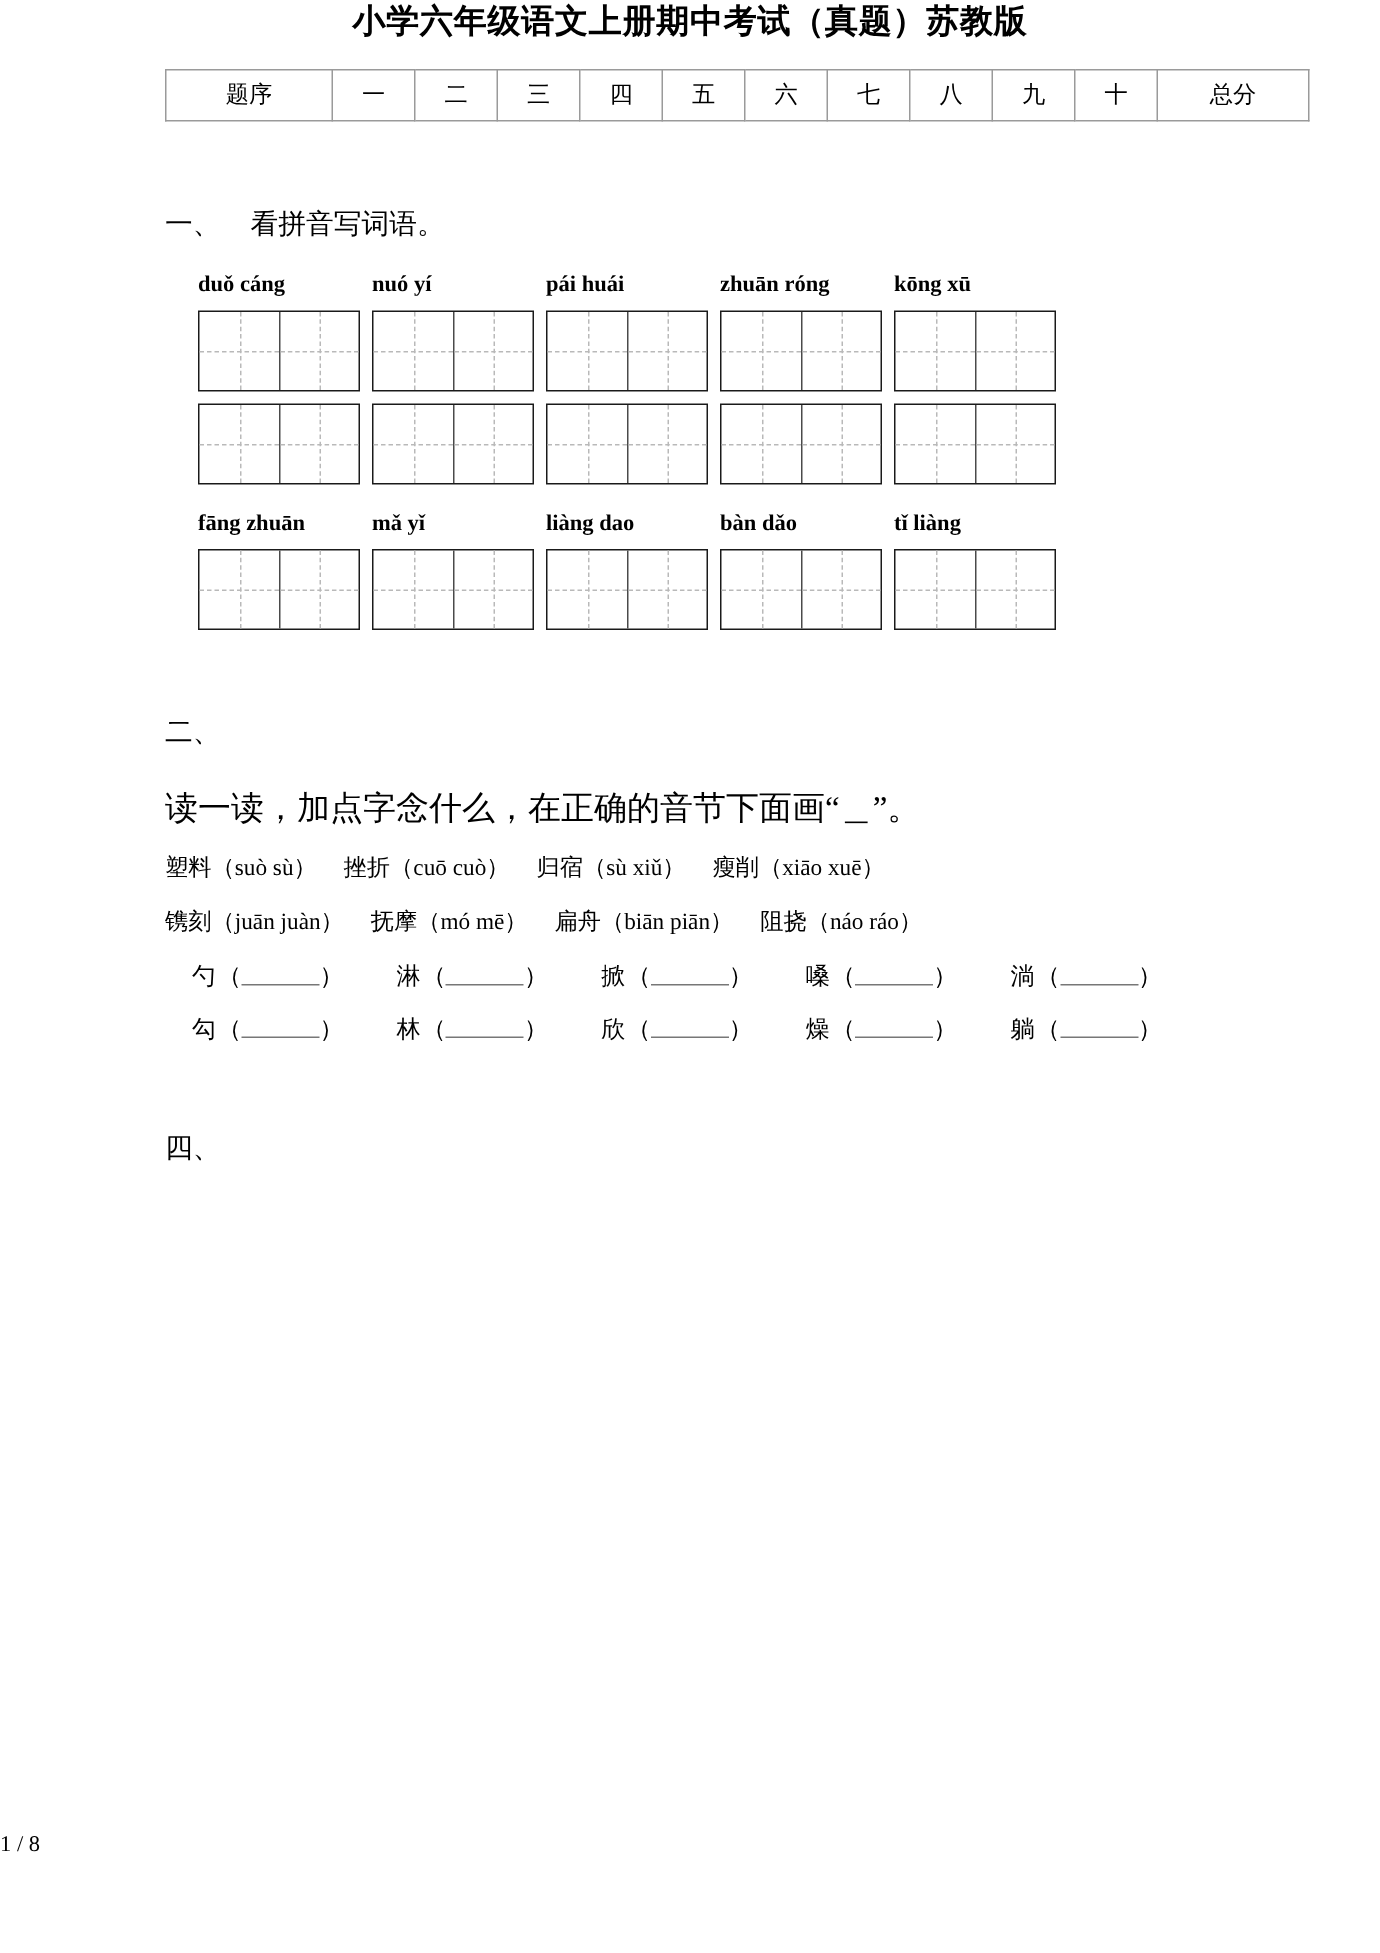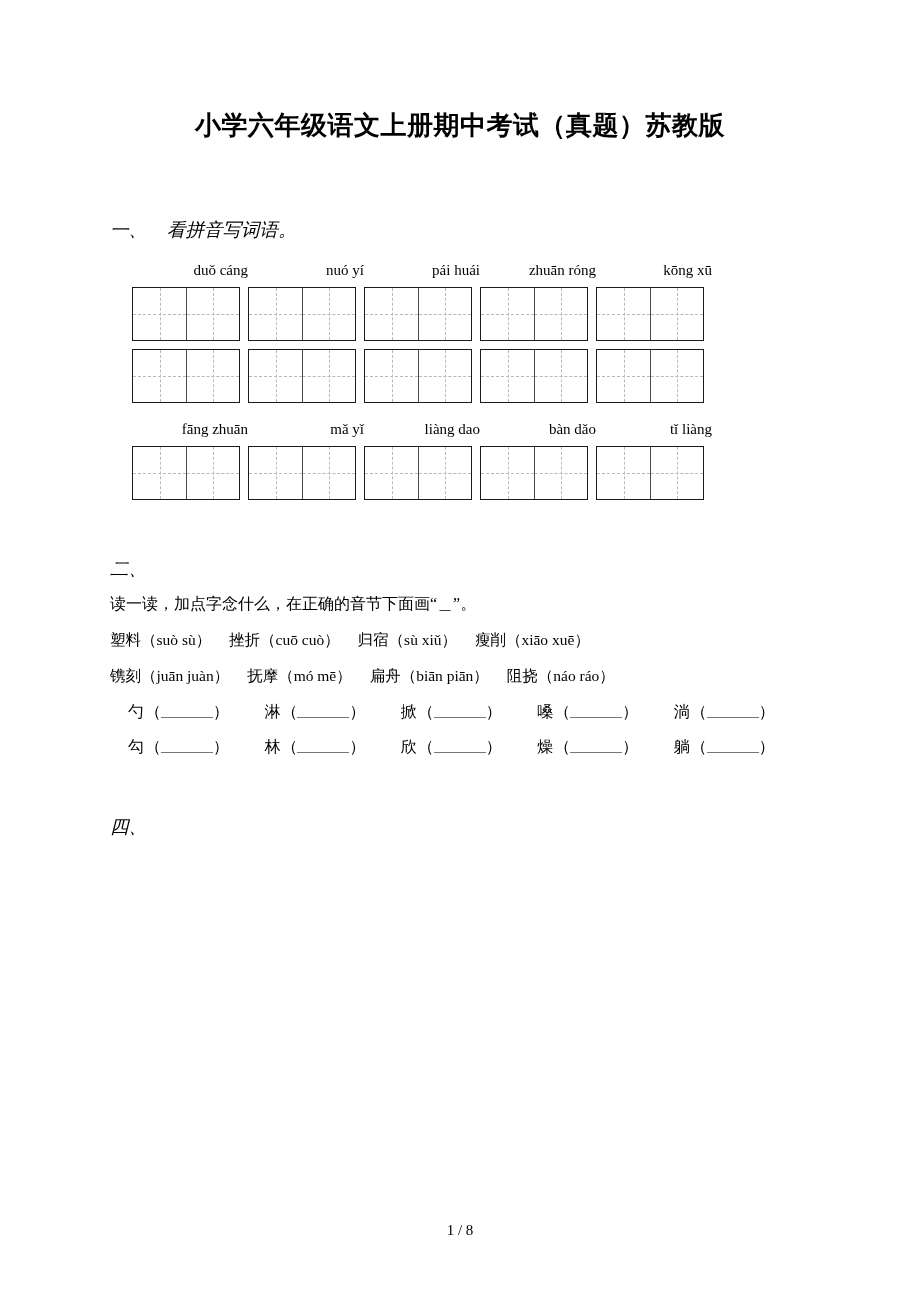--- a/index.html
+++ b/index.html
@@ -19,25 +19,24 @@
     position: relative;
     width: 920px;
     height: 1302px;
     box-sizing: border-box;
     padding: 0 110px;
   }
 
   
   .doc-title {
     text-align: center;
-    font-size: 26px;
+    font-size: 22px;
     font-weight: bold;
     letter-spacing: 0.5px;
     margin: 0;
-    padding-top: 110px;
     line-height: 1.25;
     white-space: nowrap;
   }
 
   
   .meta-line {
     text-align: center;
     font-size: 15.5px;
     margin-top: 14px;
     white-space: nowrap;
@@ -70,42 +69,42 @@
   .score-table .col-num   { width: 54px; }
   .score-table .col-total { width: 100px; }
 
   
   .section { margin-top: 0; }
   .sec-head {
     font-size: 18.5px;
     margin-top: 56px;
     line-height: 1.5;
     white-space: nowrap;
-    font-style: italic;
   }
   .sec-head .num { margin-right: 4px; }
   .sec-head .txt { margin-left: 16px; }
   .sec-sub {
-    font-size: 16px;
-    margin-top: 8px;
+    font-size: 22px;
+    margin-top: 18px;
     line-height: 1.5;
   }
 
   
   .pinyin-row {
     display: flex;
     margin-top: 18px;
     padding-left: 22px;
     font-size: 15px;
     font-family: "Liberation Serif", "DejaVu Serif", serif;
   }
   .pinyin-cell {
     width: 116px;
-    text-align: right;
-    white-space: nowrap;
+    text-align: left;
+    white-space: nowrap;
+    font-weight: bold;
   }
 
   
   .grid-row {
     display: flex;
     margin-top: 8px;
     padding-left: 22px;
   }
   .grid-cell-wrap {
     width: 116px;
@@ -171,34 +170,48 @@
     height: 14px;
     vertical-align: -1px;
   }
 
   
   .footer {
     position: absolute;
     left: 0;
     right: 0;
     bottom: 63px;
-    text-align: center;
+    text-align: left;
     font-size: 15px;
   }
 </style>
 </head>
 <body>
 
 <div class="page">
 
   <h1 class="doc-title">小学六年级语文上册期中考试（真题）苏教版</h1>
 
 
   <table class="score-table">
     <tbody>
+        <tr>
+      <td class="col-label">题序</td>
+      <td class="col-num">一</td>
+      <td class="col-num">二</td>
+      <td class="col-num">三</td>
+      <td class="col-num">四</td>
+      <td class="col-num">五</td>
+      <td class="col-num">六</td>
+      <td class="col-num">七</td>
+      <td class="col-num">八</td>
+      <td class="col-num">九</td>
+      <td class="col-num">十</td>
+      <td class="col-total">总分</td>
+    </tr>
   </tbody>
     </table>
 
   <div class="section">
     <div class="sec-head">
       <span class="num">一、</span><span class="txt">看拼音写词语。</span>
     </div>
 
     <div class="pinyin-row">
       <span class="pinyin-cell">duǒ cáng</span>

